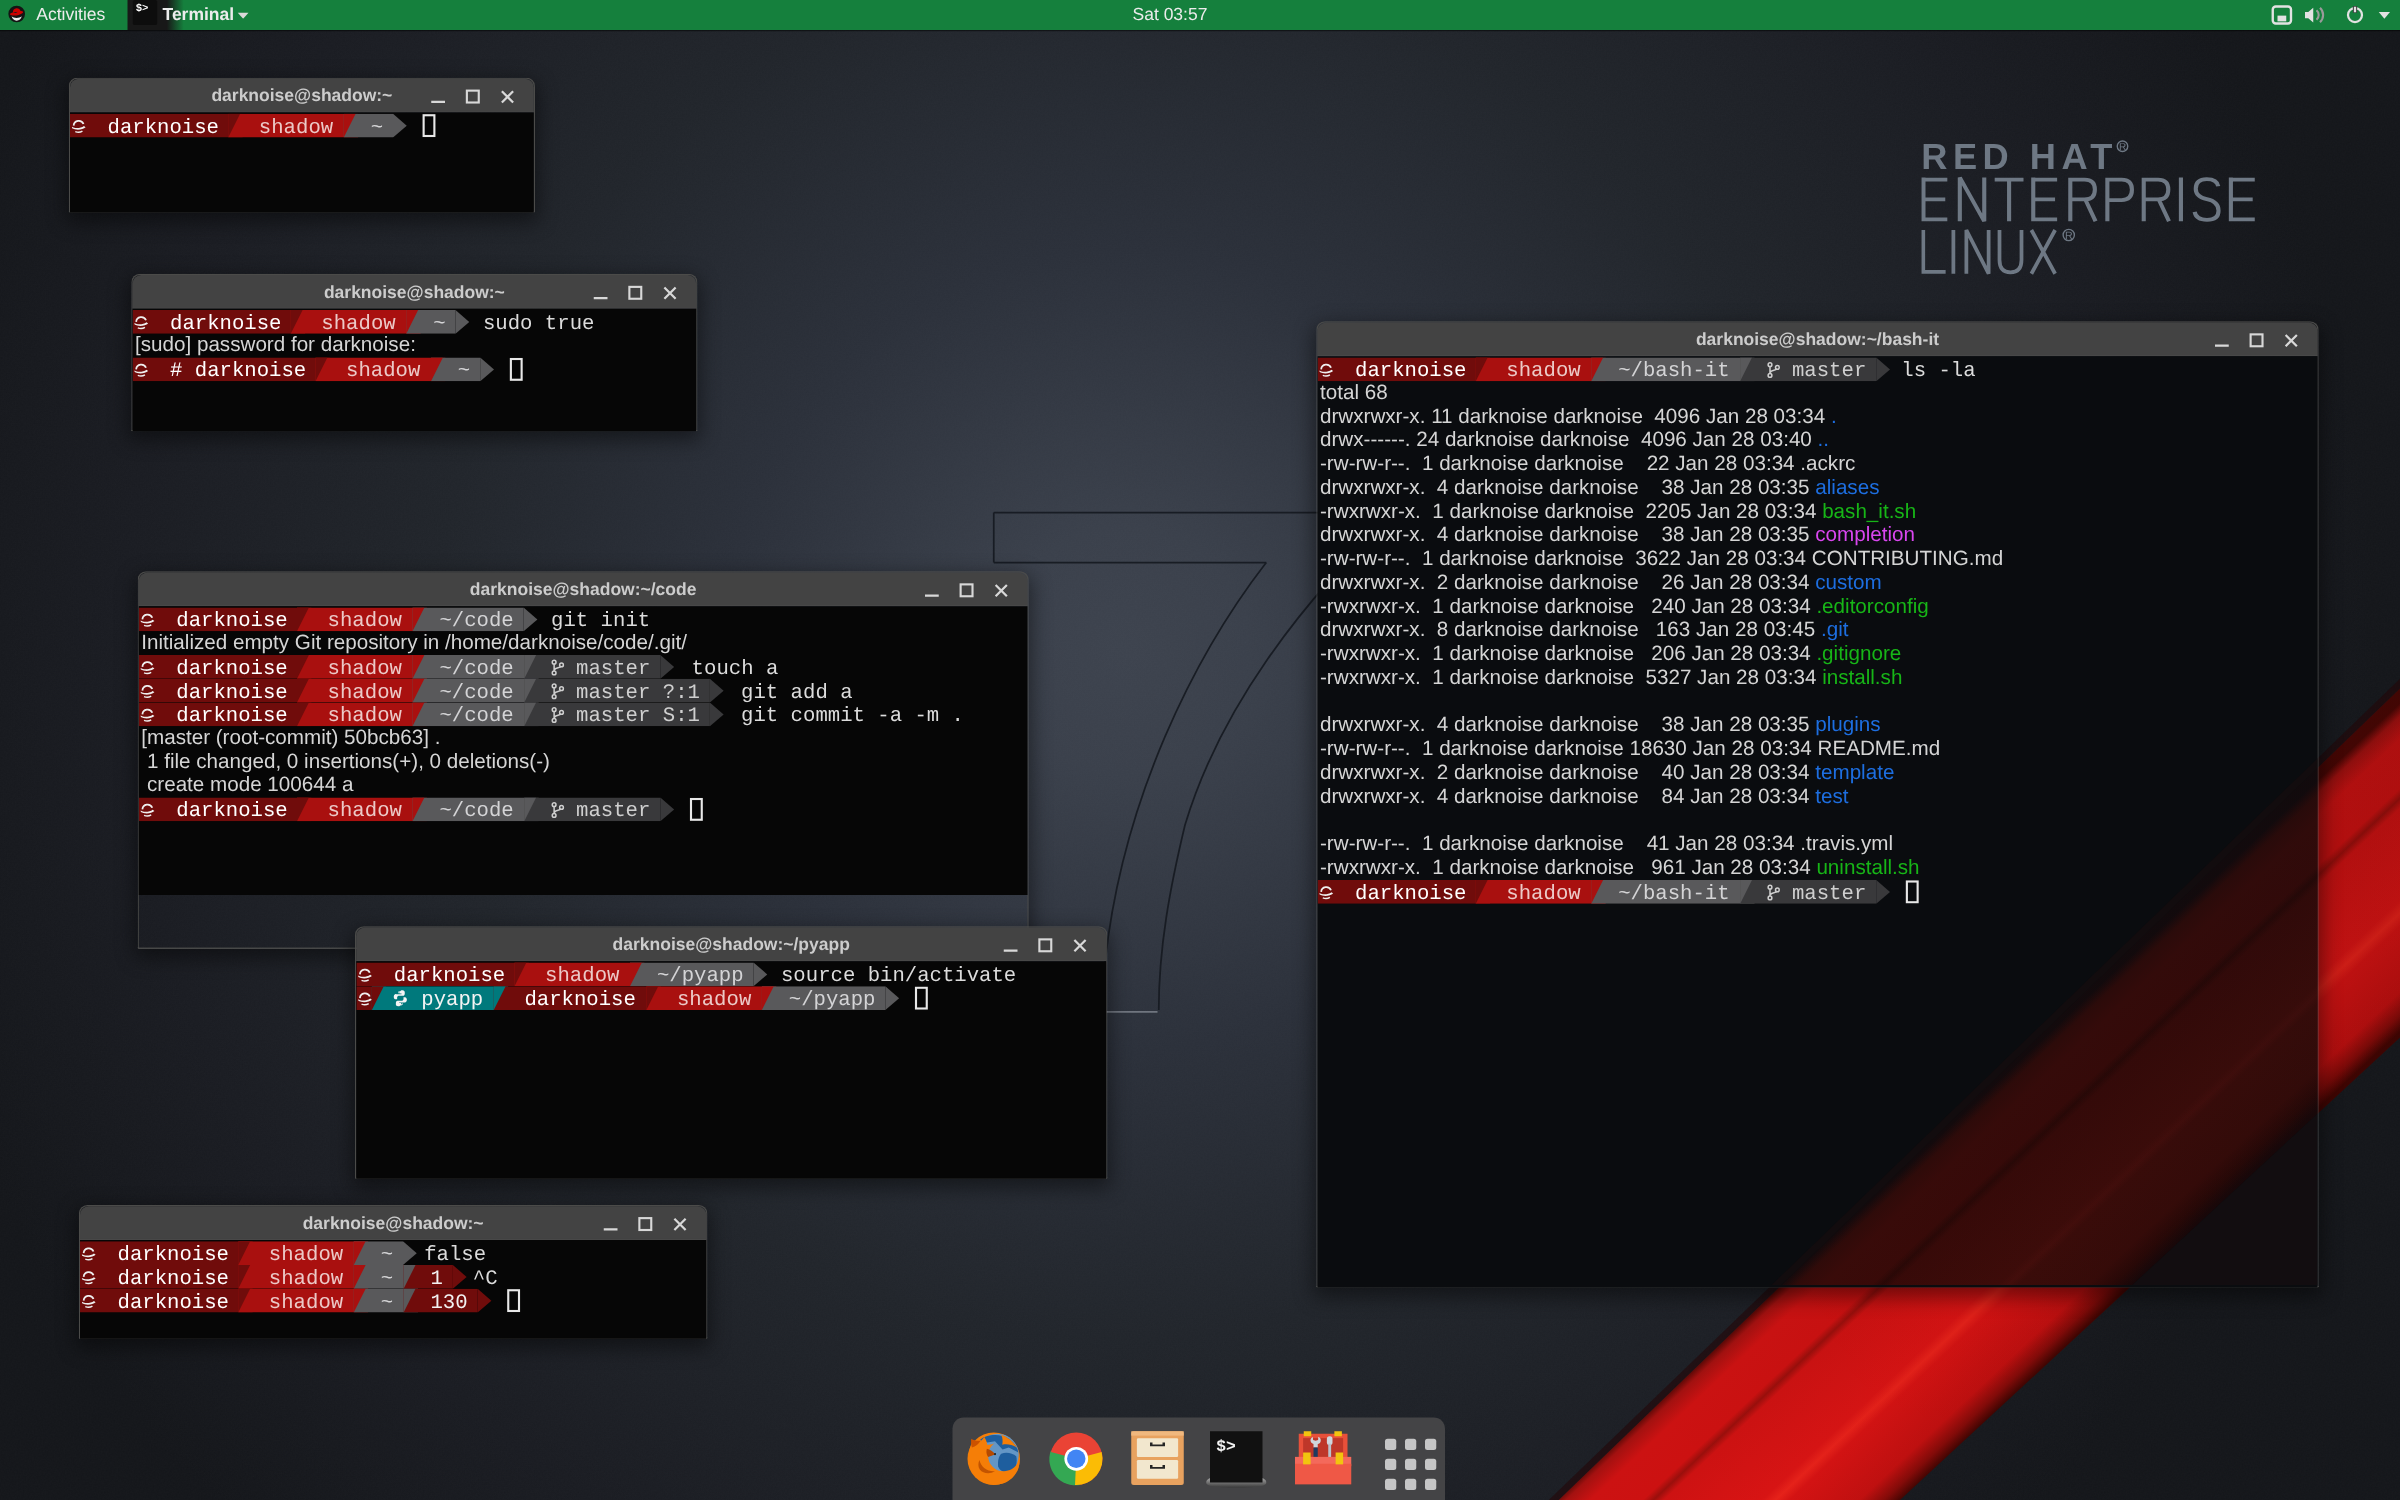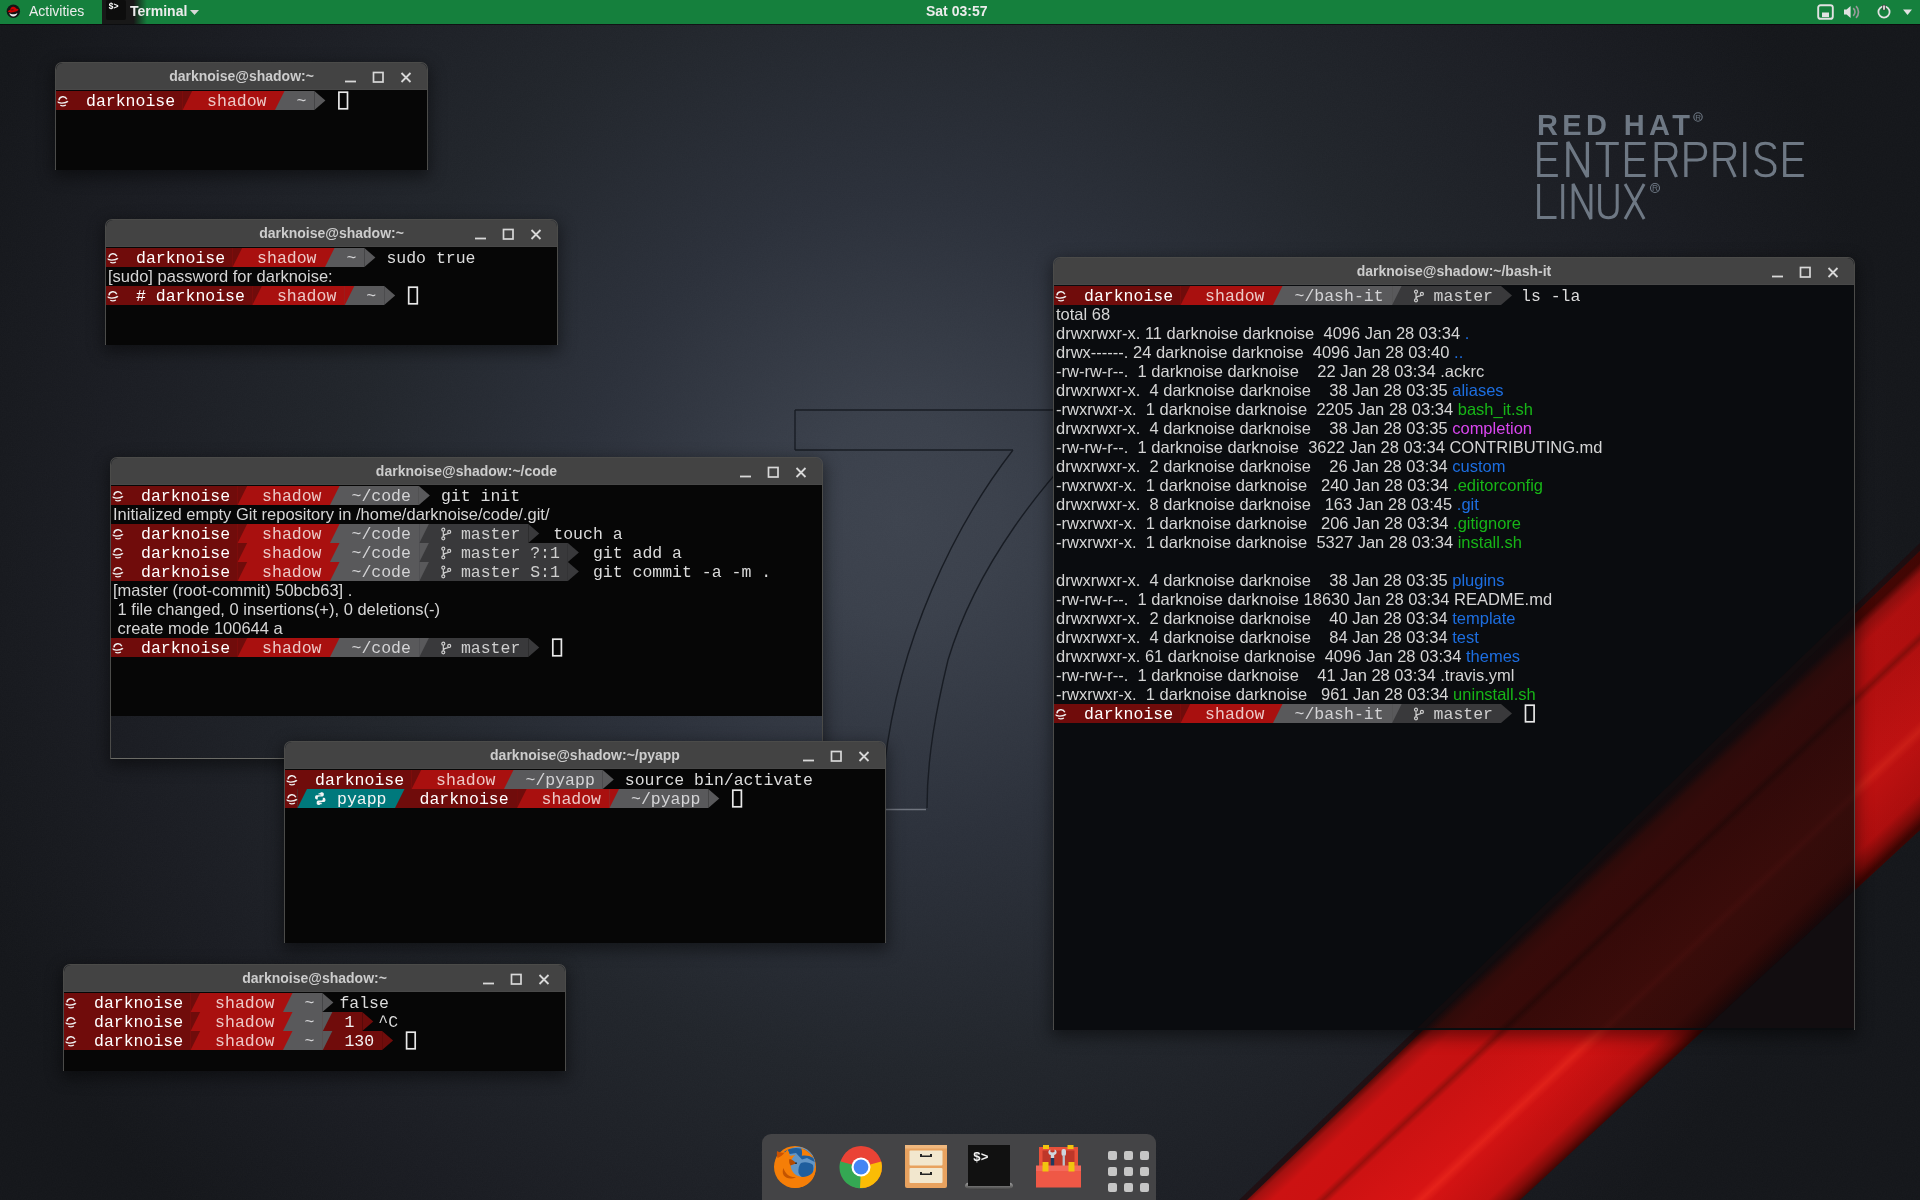--- a/index.html
+++ b/index.html
@@ -616,21 +616,20 @@
         <div class="ln tl" style="top:153px"><span>-rw-rw-r--.  1 darknoise darknoise  3622 Jan 28 03:34 </span><span>CONTRIBUTING.md</span></div>
         <div class="ln tl" style="top:172px"><span>drwxrwxr-x.  2 darknoise darknoise    26 Jan 28 03:34 </span><span style="color:#1D6EE0">custom</span></div>
         <div class="ln tl" style="top:191px"><span>-rwxrwxr-x.  1 darknoise darknoise   240 Jan 28 03:34 </span><span style="color:#17B517">.editorconfig</span></div>
         <div class="ln tl" style="top:210px"><span>drwxrwxr-x.  8 darknoise darknoise   163 Jan 28 03:45 </span><span style="color:#1D6EE0">.git</span></div>
         <div class="ln tl" style="top:229px"><span>-rwxrwxr-x.  1 darknoise darknoise   206 Jan 28 03:34 </span><span style="color:#17B517">.gitignore</span></div>
         <div class="ln tl" style="top:248px"><span>-rwxrwxr-x.  1 darknoise darknoise  5327 Jan 28 03:34 </span><span style="color:#17B517">install.sh</span></div>
         <div class="ln tl" style="top:286px"><span>drwxrwxr-x.  4 darknoise darknoise    38 Jan 28 03:35 </span><span style="color:#1D6EE0">plugins</span></div>
         <div class="ln tl" style="top:305px"><span>-rw-rw-r--.  1 darknoise darknoise 18630 Jan 28 03:34 </span><span>README.md</span></div>
         <div class="ln tl" style="top:324px"><span>drwxrwxr-x.  2 darknoise darknoise    40 Jan 28 03:34 </span><span style="color:#1D6EE0">template</span></div>
         <div class="ln tl" style="top:343px"><span>drwxrwxr-x.  4 darknoise darknoise    84 Jan 28 03:34 </span><span style="color:#1D6EE0">test</span></div>
-        <div class="ln tl" style="top:362px"><span>drwxrwxr-x. 61 darknoise darknoise  4096 Jan 28 03:34 </span><span style="color:#1D6EE0">themes</span></div>
         <div class="ln tl" style="top:381px"><span>-rw-rw-r--.  1 darknoise darknoise    41 Jan 28 03:34 </span><span>.travis.yml</span></div>
         <div class="ln tl" style="top:400px"><span>-rwxrwxr-x.  1 darknoise darknoise   961 Jan 28 03:34 </span><span style="color:#17B517">uninstall.sh</span></div>
         <div class="ln" style="top:419px"><svg width="494" height="19" viewBox="0 0 494 19" style="font-family:'Liberation Mono',monospace;font-size:16.5px">
             <rect x="0.0" y="0" width="138.1" height="19" fill="#700C0B"></rect>
             <rect x="126.6" y="0" width="103.9" height="19" fill="#A9100F"></rect>
             <polygon points="126.6,0 136.1,0 126.6,19" fill="#700C0B"></polygon>
             <rect x="219.0" y="0" width="130.6" height="19" fill="#59595B"></rect>
             <polygon points="219.0,0 228.5,0 219.0,19" fill="#A9100F"></polygon>
             <rect x="338.1" y="0" width="108.9" height="19" fill="#39393B"></rect>
             <polygon points="338.1,0 347.6,0 338.1,19" fill="#59595B"></polygon>
@@ -667,21 +666,21 @@
 <span class="ptext" style="left:29px;font-weight:normal">Activities</span>
 <div id="appbtn"></div>
 <svg width="20" height="20" style="position:absolute;left:106px;top:0px" viewBox="0 0 20 20">
 <rect x="0" y="0" width="20" height="20" rx="2" fill="#0D0D0D"></rect>
 <text x="2.5" y="9" font-size="8.5" font-weight="bold" fill="#fff" font-family="Liberation Mono,monospace">$&gt;</text>
 </svg>
 <span class="ptext" style="left:130px;font-weight:bold">Terminal</span>
 <svg width="9" height="5" style="position:absolute;left:190px;top:10px" viewBox="0 0 9 5">
         <path d="M0 0 L4.5 5 L9 0 Z" fill="#D9D9D9"></path>
       </svg>
-<span class="ptext" style="left:926px;font-weight:bold">Sat 03:57</span>
+<span class="ptext" style="left:906px;font-weight:normal">Sat 03:57</span>
 <svg width="104" height="18" style="position:absolute;left:1811px;top:3px" viewBox="0 0 104 18">
 <rect x="7.2" y="2.2" width="14.6" height="13.6" rx="2.4" fill="none" stroke="#E2E2E2" stroke-width="1.9"></rect>
 <rect x="11" y="9.5" width="7" height="4.6" fill="#E2E2E2"></rect>
 <path d="M33 6.5 h2.6 l4 -3.4 v11.8 l-4 -3.4 h-2.6 z" fill="#E2E2E2"></path>
 <path d="M42.2 5.2 a5 5 0 0 1 0 7.6 M45 3.2 a8 8 0 0 1 0 11.6" stroke="#9A9A9A" stroke-width="1.7" fill="none"></path>
 <circle cx="73" cy="9" r="5.6" fill="none" stroke="#E2E2E2" stroke-width="1.8"></circle>
 <path d="M73 1.8 v5.4" stroke="#3C3C3C" stroke-width="3.4"></path>
 <path d="M73 2.4 v4.4" stroke="#E2E2E2" stroke-width="1.8"></path>
 <path d="M92 6.5 l4.5 5.5 4.5 -5.5 z" fill="#E2E2E2"></path>
 </svg>

